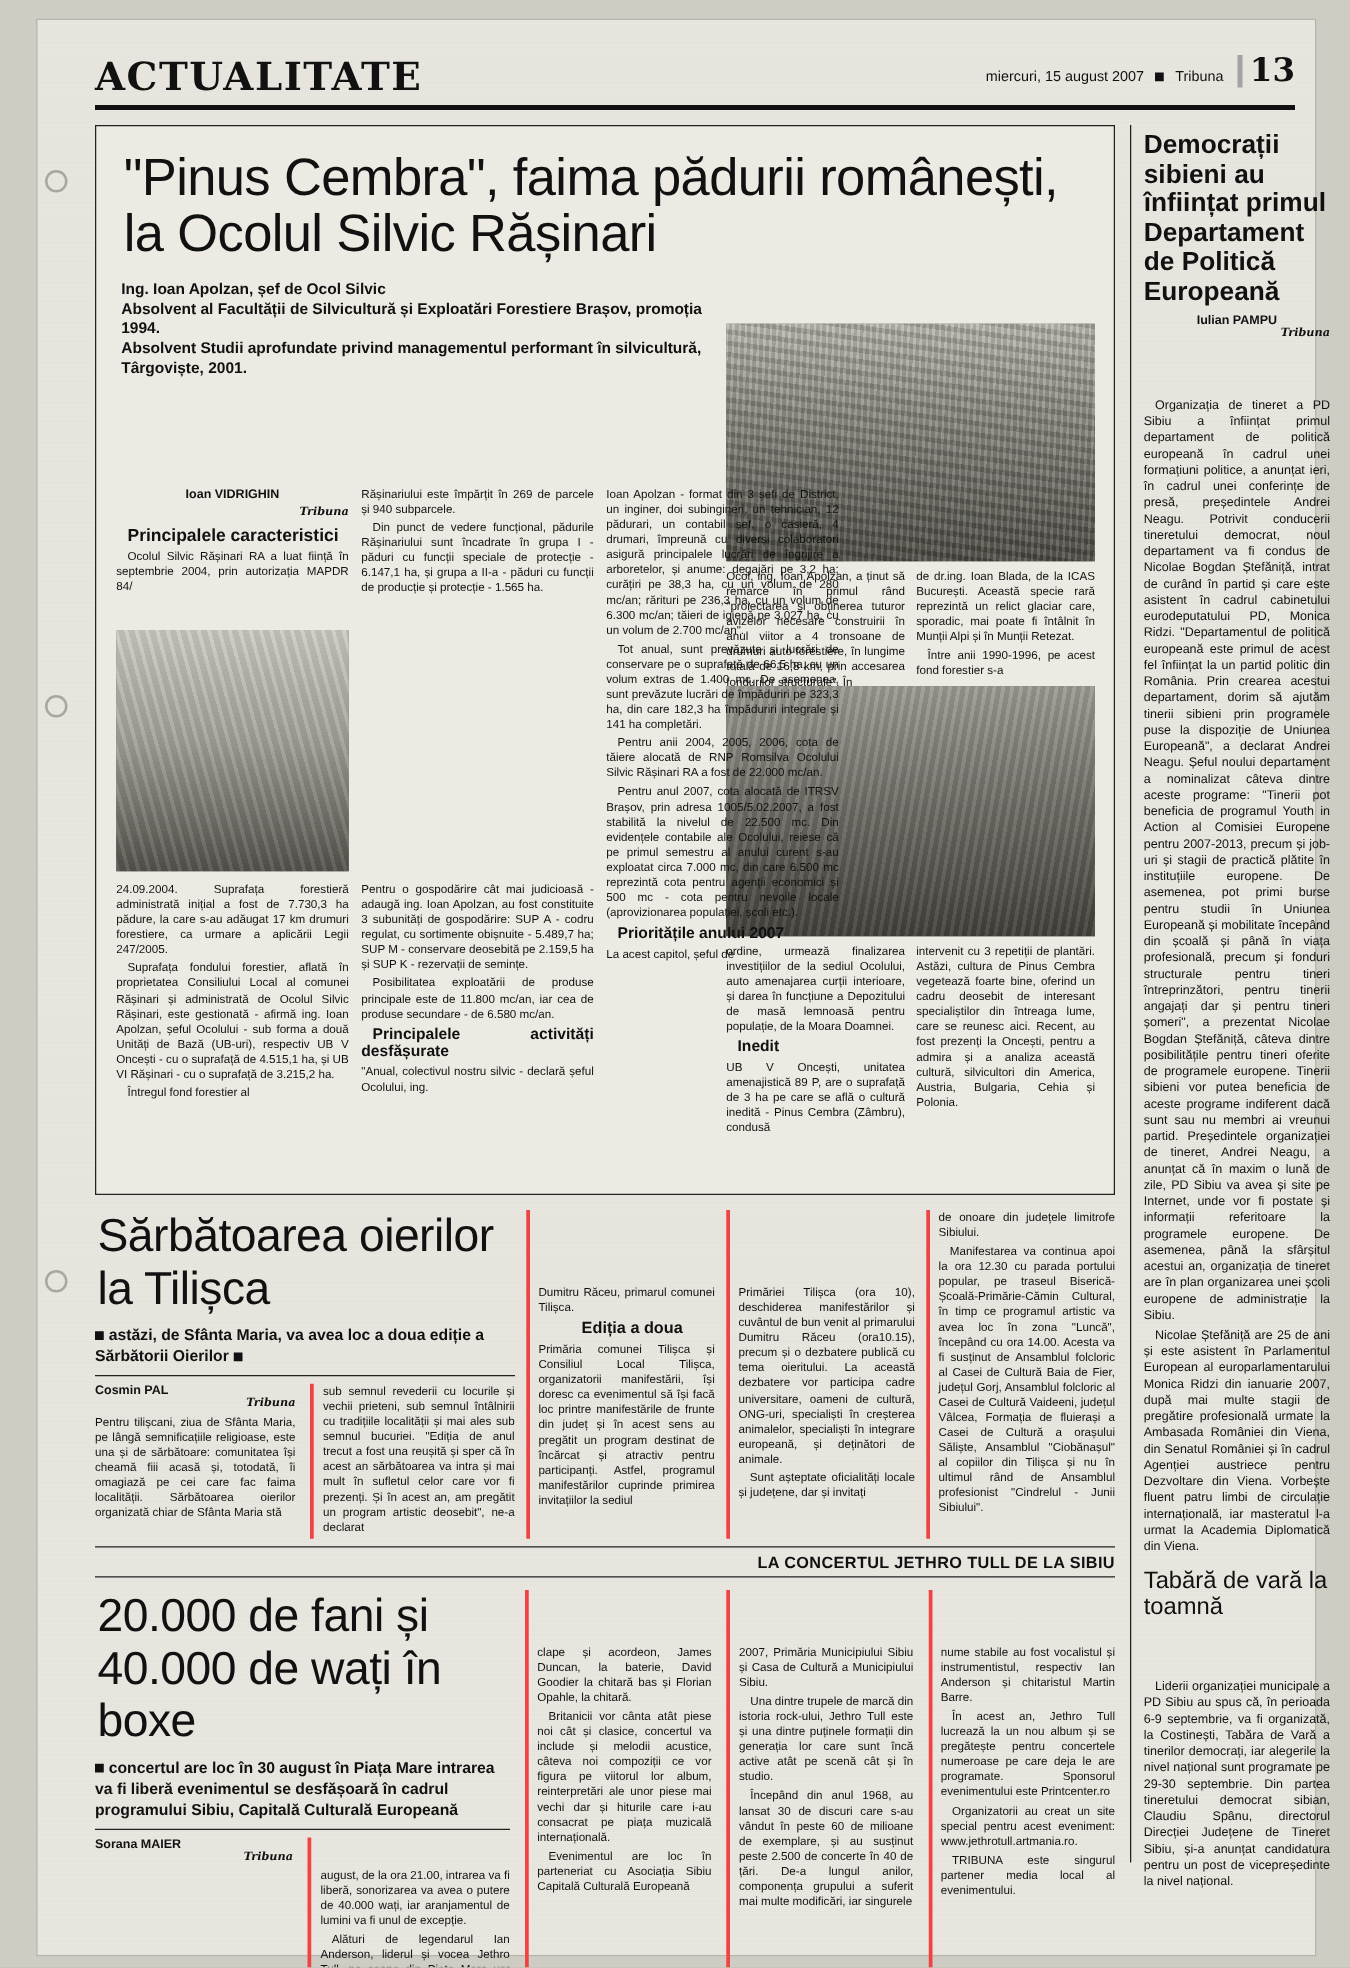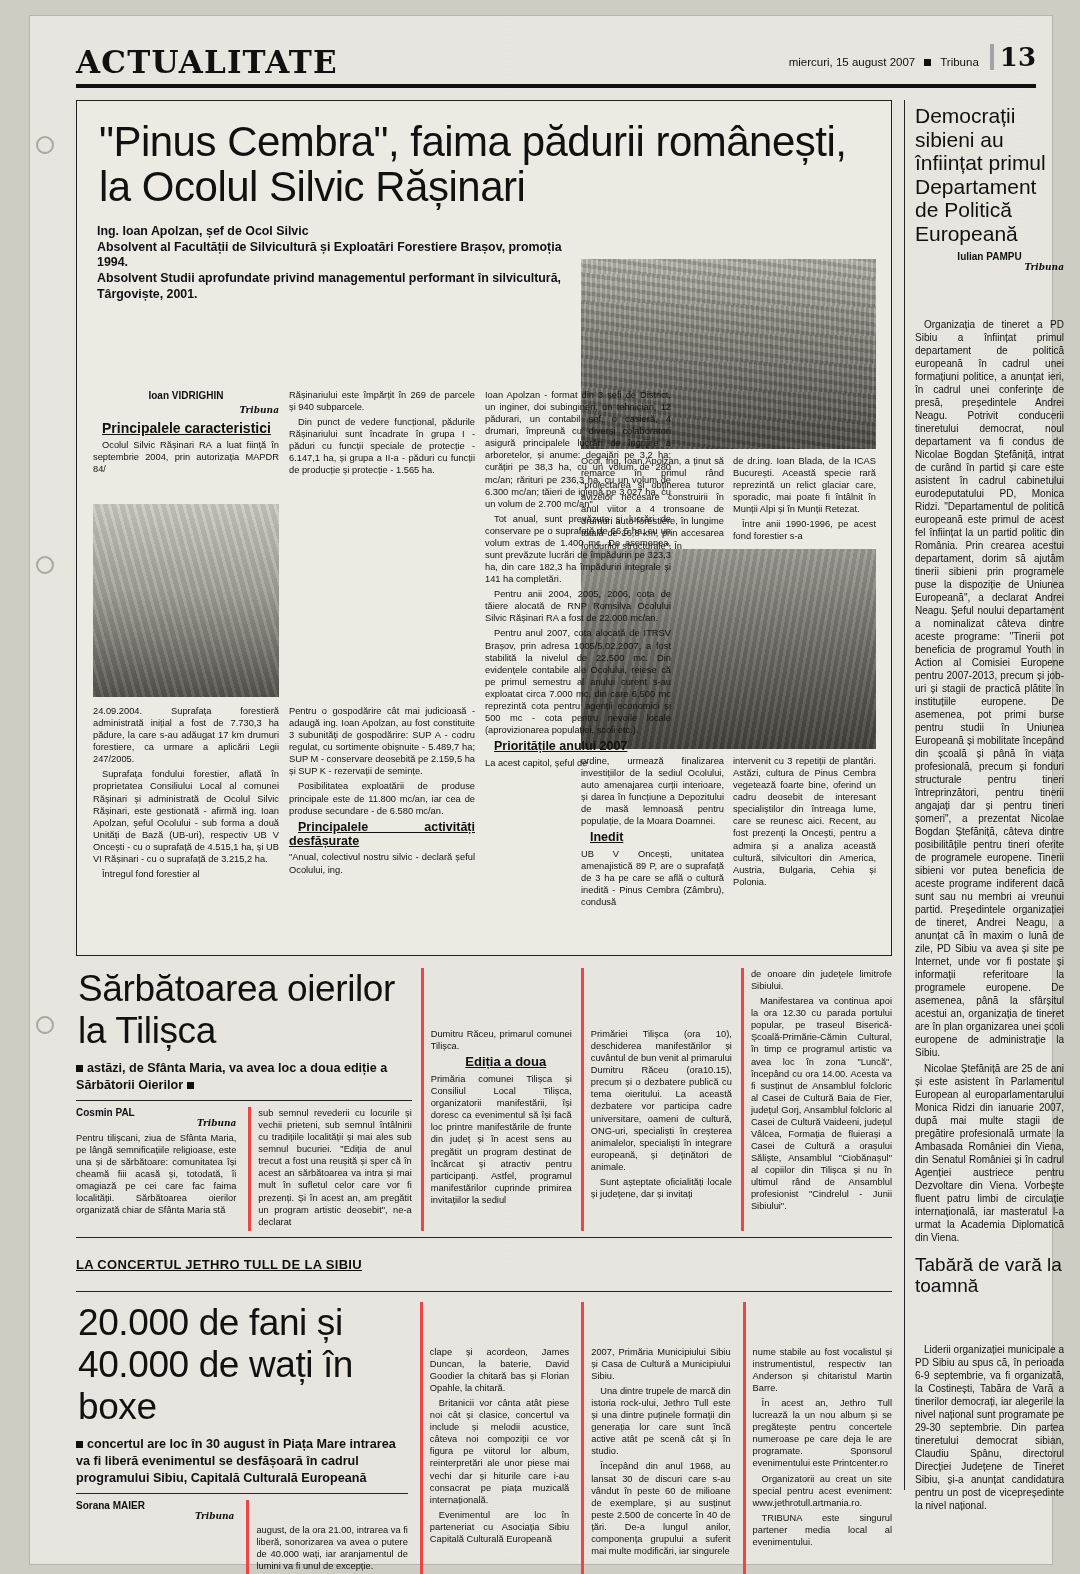--- a/index.html
+++ b/index.html
@@ -85,36 +85,36 @@
   }
   .photo.group{
     background-image:
       repeating-linear-gradient(100deg, rgba(255,255,255,0.07) 0 3px, rgba(0,0,0,0.09) 3px 7px),
       linear-gradient(180deg,#9d9b93 0%,#6e6c65 50%,#42413b 100%);
   }
   .cols{font-size:9.3px; line-height:1.30; text-align:justify;}
   .cols p{margin:0 0 3px 0; text-indent:9px;}
   .cols p.noind{text-indent:0;}
   .subhead{
-    font-weight:bold;font-size:12.5px;line-height:1.15;margin:5px 0 4px 0;text-indent:0;text-decoration:underline;
+    font-weight:bold;font-size:12.5px;line-height:1.15;margin:5px 0 4px 0;text-indent:0;
   }
   .author{
     font-weight:bold;font-size:10px;text-align:center;margin:0;
   }
   .tribuna{
     font-family:"DejaVu Serif",serif;font-weight:bold;font-style:italic;
     font-size:9px;text-align:right;margin:0 0 4px 0;
   }
   
   .rail{
     position:absolute; left:874px; top:84px; width:160px; height:1390px;
     border-left:1.5px solid #222; padding-left:10px; box-sizing:border-box;
   }
   .rail h2{
-    font-family:"Liberation Sans",sans-serif;font-weight:normal;
+    font-family:"Liberation Sans",sans-serif;font-weight:bold;
     font-size:21px;line-height:1.12;margin:4px 0 6px 0;
   }
   .rail h3{
     font-family:"Liberation Sans",sans-serif;font-weight:normal;
     font-size:19px;line-height:1.12;margin:10px 0 6px 0;
   }
   .rail .cols{font-size:10px;margin-top:46px;}
   
   .sect2{
     position:absolute;left:46px;top:952px;width:816px;
@@ -122,22 +122,22 @@
   h2.big{
     font-family:"Liberation Sans",sans-serif;font-weight:normal;
     font-size:37px;margin:0 0 8px 2px;letter-spacing:-0.4px;
   }
   .kicker{
     font-size:12.6px;font-weight:bold;line-height:1.35;margin:0 0 6px 0;
   }
   .sq{display:inline-block;width:7px;height:7px;background:#111;vertical-align:middle;margin-right:4px;}
   .rule{border:0;border-top:1.2px solid #222;margin:6px 0;}
   .centerband{
-    text-align:left;font-weight:bold;font-size:13px;letter-spacing:.3px;
-    border-top:1.2px solid #222;border-bottom:1.2px solid #222;padding:19px 0;margin:6px 0 10px 0;text-decoration:underline;
+    text-align:right;font-weight:bold;font-size:13px;letter-spacing:.3px;
+    border-top:1.2px solid #222;border-bottom:1.2px solid #222;padding:4px 0;margin:6px 0 10px 0;
   }
   .hairline{border-left:3px solid #ef4444;}
   .corner-mark{position:absolute;width:14px;height:14px;border:2px solid #6d6a62;border-radius:50%;opacity:.5;}
 </style>
 </head>
 <body>
 
 <div id="page">
   <div id="sheet">
     <div class="noise"></div>

